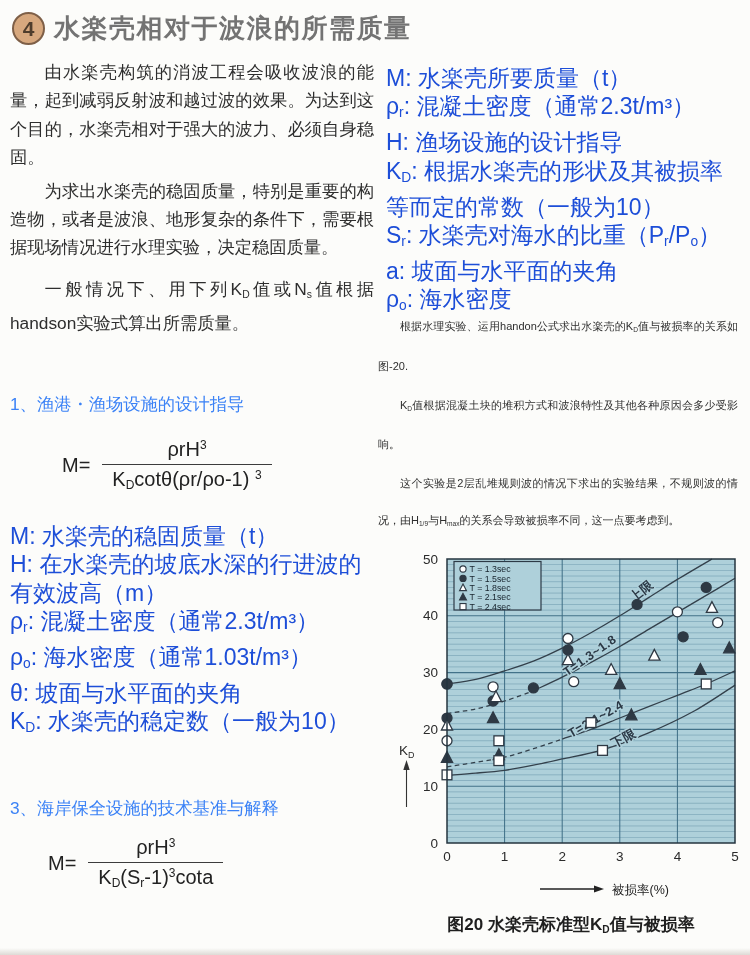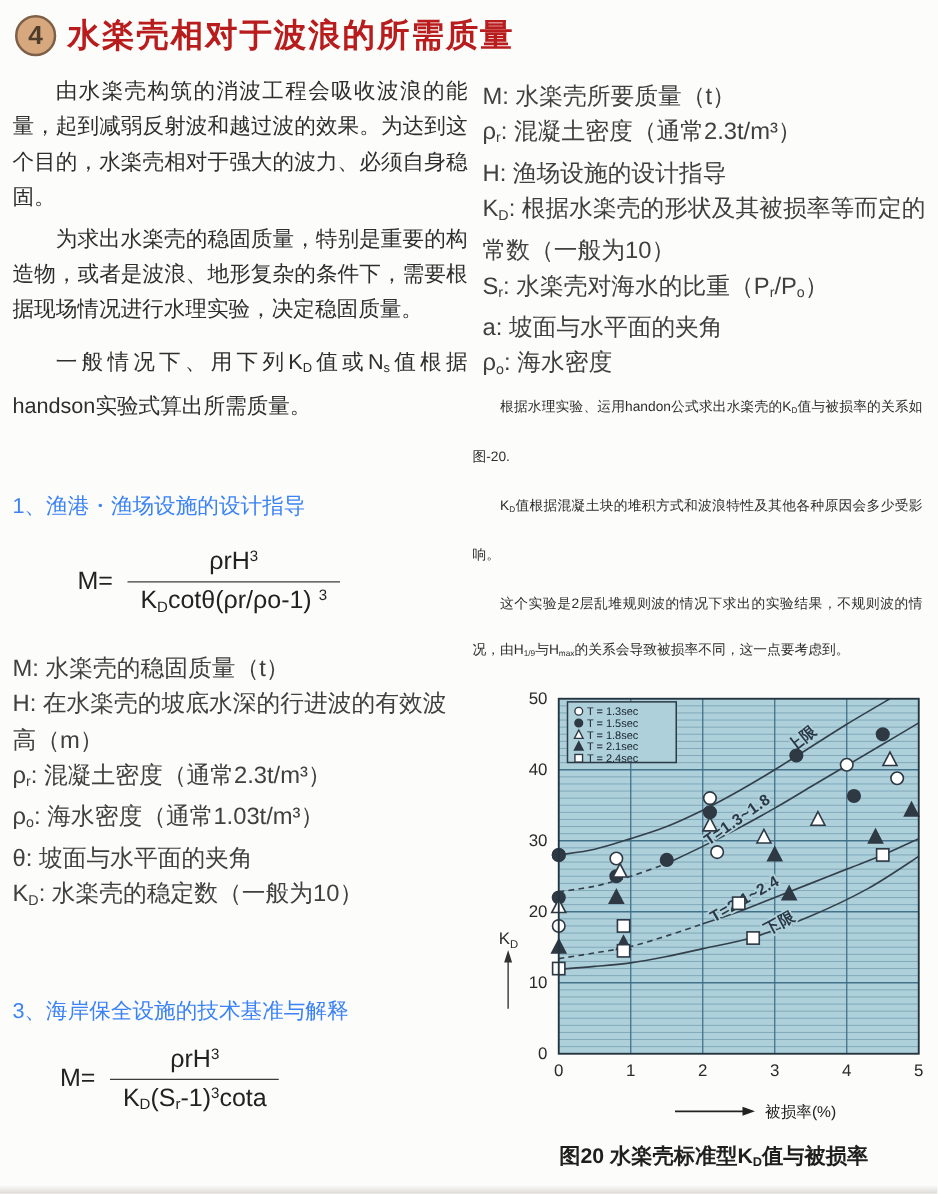--- a/index.html
+++ b/index.html
@@ -4,40 +4,40 @@
 <style>
   html,body{margin:0;padding:0;}
   body{width:750px;height:955px;background:#fcfcfa;font-family:"Liberation Sans","DejaVu Sans",sans-serif;}
   .page{position:relative;width:750px;height:955px;overflow:hidden;background:#fcfcfa;color:#2d2d2d;}
   .page::after{content:"";position:absolute;left:0;right:0;bottom:0;height:7px;
     background:linear-gradient(#fcfcfa,#dddad5);}
   .page-header{position:absolute;left:12px;top:11px;display:flex;align-items:center;gap:9px;}
   .num-badge{width:33px;height:33px;border-radius:50%;background:#d7a87e;border:2.5px solid #7e5f47;
     color:#4f3d2c;font-size:21px;font-weight:bold;display:flex;align-items:center;justify-content:center;
     box-sizing:border-box;}
-  .page-title{margin:0;font-size:26px;font-weight:bold;color:#b91c1c;letter-spacing:1.5px;}
+  .page-title{margin:0;font-size:26px;font-weight:bold;color:#737373;letter-spacing:1.5px;}
   p{margin:0;}
   .body-text{font-size:17.3px;line-height:28.4px;text-align:justify;color:#2e2e2e;}
   .body-text p{text-indent:2em;}
   .paras-left{position:absolute;left:10px;top:58px;width:364px;}
   .paras-left p + p{margin-top:5px;}
   .paras-left p:last-child{margin-top:13px;}
   .subhead{position:absolute;left:10px;width:364px;margin:0;font-size:17.3px;font-weight:normal;color:#3b82f6;}
   .subhead-1{top:392px;}
   .subhead-2{top:796px;}
   .formula{position:absolute;left:10px;display:flex;align-items:center;gap:12px;
     font-size:20px;color:#222;}
   .formula-1{top:438px;margin-left:52px;}
   .formula-2{top:836px;margin-left:38px;}
   .frac{display:inline-flex;flex-direction:column;align-items:center;text-align:center;}
   .frac .num{padding:0 16px 3px;}
   .frac .den{border-top:1.6px solid #3c3c3c;padding:3px 10px 0;}
   sub{font-size:0.6em;vertical-align:-0.25em;}
   sup{font-size:0.6em;vertical-align:0.55em;}
-  .defs{position:absolute;font-size:19px;line-height:28.4px;color:#404040;}
+  .defs{position:absolute;font-size:23px;line-height:28.4px;color:#1d4ed8;}
   .defs-left{left:10px;top:522px;width:364px;}
   .defs-right{left:386px;top:64px;width:360px;}
   .paras-right{position:absolute;left:378px;top:308px;width:360px;font-size:11px;line-height:37px;}
   .paras-right p{text-indent:2em;text-align:justify;}
   .paras-right p + p{margin-top:2px;}
   .figure{position:absolute;left:388px;top:545px;width:352px;height:405px;margin:0;}
   #chart-svg{display:block;}
   #chart-svg text{font-family:"Liberation Sans","DejaVu Sans",sans-serif;}
   .caption{margin-top:8px;text-align:center;padding-left:14px;font-size:17px;font-weight:600;color:#1f1f1f;}
 </style>

